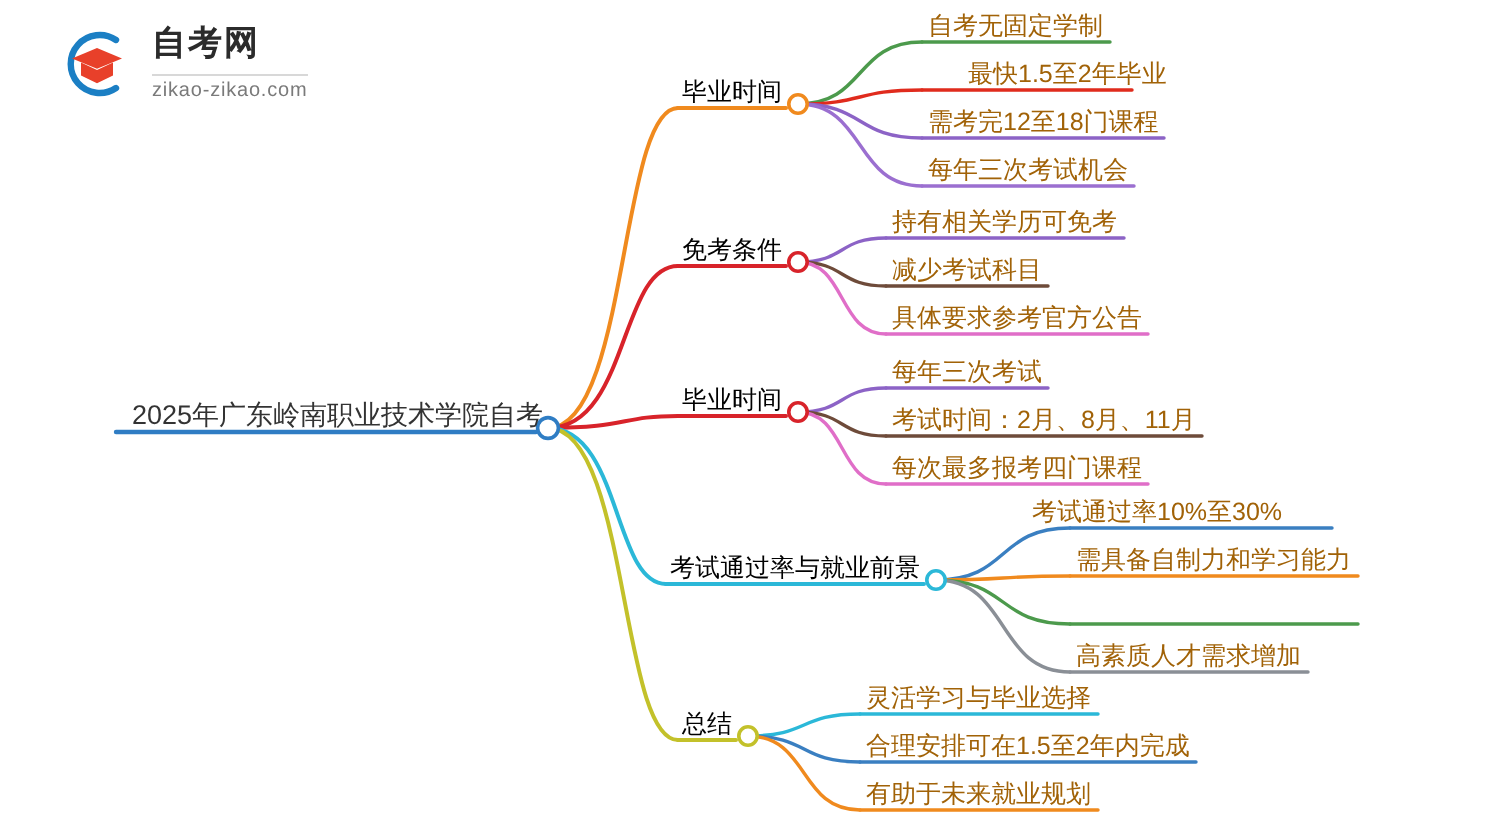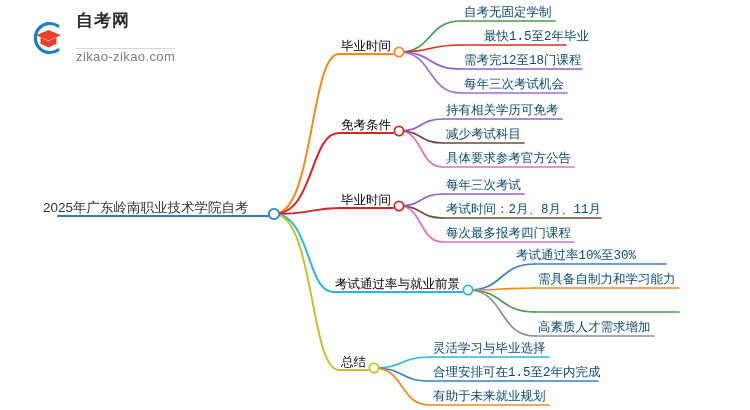--- a/index.html
+++ b/index.html
@@ -11,30 +11,30 @@
     position:relative;
   }
   #stage{position:relative;width:750px;height:340px;}
   #wires{position:absolute;left:0;top:0;width:750px;height:410px;}
 
   
   .logo{position:absolute;left:28px;top:12px;display:flex;align-items:center;}
   .logo-mark{position:relative;width:40px;height:40px;flex:none;}
   .logo-text{margin-left:8px;}
   .logo-title{font-size:17px;color:#2b2b2b;font-weight:bold;letter-spacing:1px;line-height:18px;}
-  .logo-sub{font-size:13px;color:#7a7a7a;letter-spacing:.4px;line-height:12px;margin-top:18px;
+  .logo-sub{font-size:10px;color:#7a7a7a;letter-spacing:.4px;line-height:12px;margin-top:6px;
             border-top:1px solid #d8d8d8;padding-top:2px;}
 
   
   .node{position:absolute;white-space:nowrap;color:#3a3a3a;}
   .node span{display:block;}
 
   .root-label{font-size:13.5px;color:#333;line-height:15px;padding:0 2px 2px 2px;}
   .branch-label{font-size:12.5px;color:#000000;line-height:14px;padding:0 2px 2px 2px;}
-  .leaf-label{font-size:12.5px;color:#0c4a6e;line-height:14px;padding:0 3px 2px 3px;font-family:Liberation Mono, monospace;}
+  .leaf-label{font-size:12.5px;color:#a16207;line-height:14px;padding:0 3px 2px 3px;}
 </style>
 </head>
 <body>
 
 <div id="stage">
 
   <div class="logo">
     <div class="logo-mark">
       <svg width="40" height="40" viewBox="0 0 40 40">
         <path d="M30 8 A14.5 14.5 0 1 0 30 32" fill="none" stroke="#1b7fc4" stroke-width="3.2" stroke-linecap="round"></path>
@@ -96,21 +96,21 @@
       <path d="M430 357 L549 357" stroke="#2bb8d8" stroke-width="1.7" fill="none" stroke-linecap="round"></path>
       <path d="M374 368 C404.8 368 399.2 357 430 357" stroke="#2bb8d8" stroke-width="1.7" fill="none" stroke-linecap="round"></path>
       <path d="M430 381 L598 381" stroke="#3a7fc1" stroke-width="1.7" fill="none" stroke-linecap="round"></path>
       <path d="M374 368 C404.8 368 399.2 381 430 381" stroke="#3a7fc1" stroke-width="1.7" fill="none" stroke-linecap="round"></path>
       <path d="M430 405 L549 405" stroke="#f08a1e" stroke-width="1.7" fill="none" stroke-linecap="round"></path>
       <path d="M374 368 C404.8 368 399.2 405 430 405" stroke="#f08a1e" stroke-width="1.7" fill="none" stroke-linecap="round"></path>
       <circle cx="374" cy="368" r="4.6" fill="#ffffff" stroke="#c3c12a" stroke-width="1.8"></circle>
       <circle cx="274" cy="214" r="5.2" fill="#ffffff" stroke="#2f7dc4" stroke-width="1.8"></circle>
     </svg>
 
-  <div class="node root-label" style="left:41px;top:200px;">
+  <div class="node root-label" style="left:64px;top:200px;">
     <span>2025年广东岭南职业技术学院自考</span>
   </div>
 
   <div class="node branch-label" style="left:339px;top:39px;">
     <span>毕业时间</span>
   </div>
   <div class="node leaf-label" style="left:461px;top:6px;">
     <span>自考无固定学制</span>
   </div>
   <div class="node leaf-label" style="left:461px;top:30px;margin-left:20px;">

